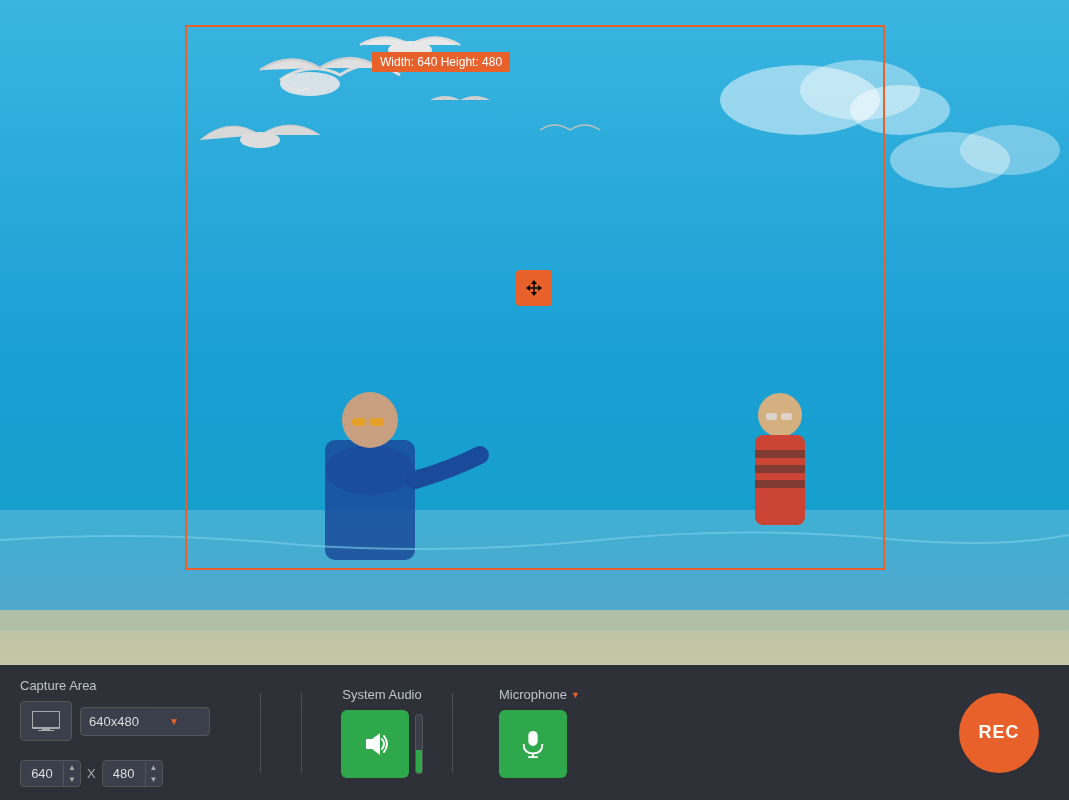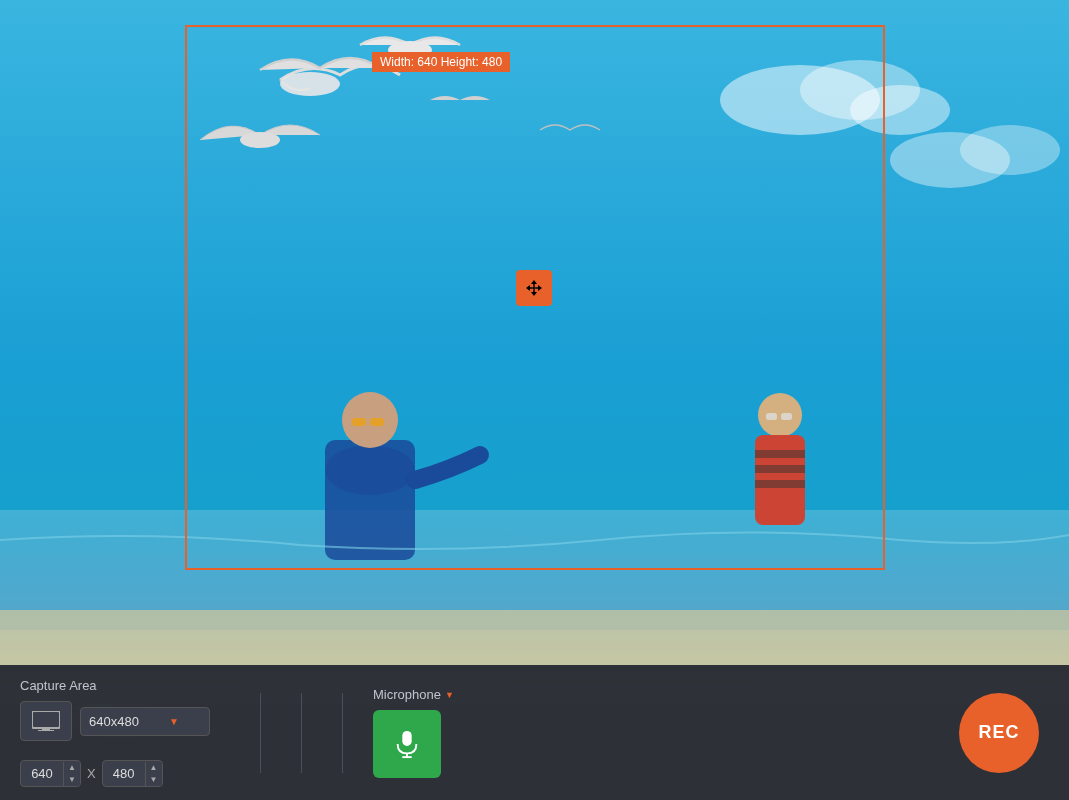--- a/index.html
+++ b/index.html
@@ -299,21 +299,21 @@
       background: #2ea84a;
     }
 
     
     .mic-section {
       display: flex;
       flex-direction: column;
       align-items: flex-start;
       gap: 8px;
       min-width: 120px;
-      margin-left: 10px;
+      margin-left: 26px;
     }
 
     .mic-label-row {
       display: flex;
       align-items: center;
       gap: 4px;
       color: #c0c4cc;
       font-size: 13px;
       cursor: pointer;
     }
@@ -501,20 +501,39 @@
         </div>
       </div>
     </div>
   </div>
 
   <div class="panel-divider"></div>
 
 
   <div class="panel-divider"></div>
 
+  <div class="audio-section">
+    <span class="section-label">System Audio</span>
+    <div style="display:flex; align-items:center; gap:6px;">
+      <button class="audio-btn">
+
+        <svg viewBox="0 0 30 30">
+
+          <polygon points="6,10 6,20 12,20 20,26 20,4 12,10" fill="white"></polygon>
+
+          <path d="M22,10 Q26,15 22,20" stroke="white" stroke-width="2" fill="none" stroke-linecap="round"></path>
+          <path d="M24,7 Q30,15 24,23" stroke="white" stroke-width="2" fill="none" stroke-linecap="round"></path>
+        </svg>
+      </button>
+
+      <div class="vol-indicator">
+        <div class="vol-fill"></div>
+      </div>
+    </div>
+  </div>
 
   <div class="panel-divider"></div>
 
   <div class="mic-section">
     <div class="mic-label-row">
       <span>Microphone</span>
       <span class="dropdown-arrow">▼</span>
     </div>
     <button class="mic-btn">
 

